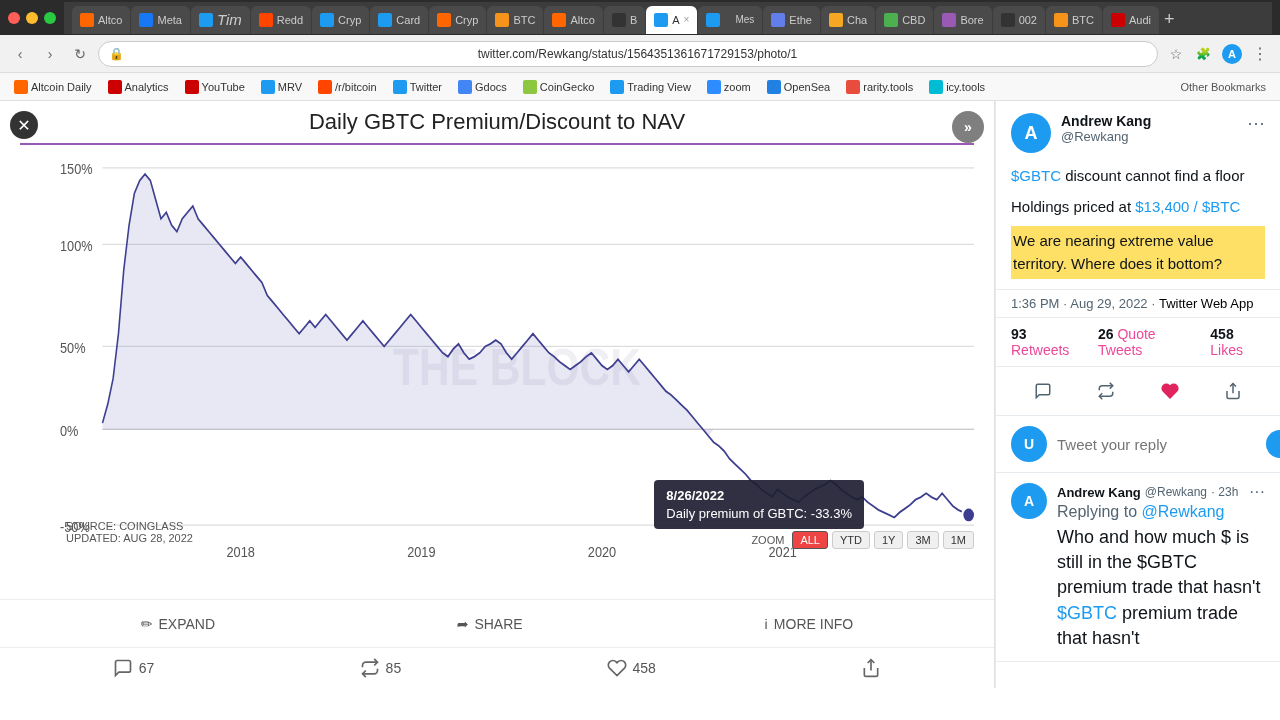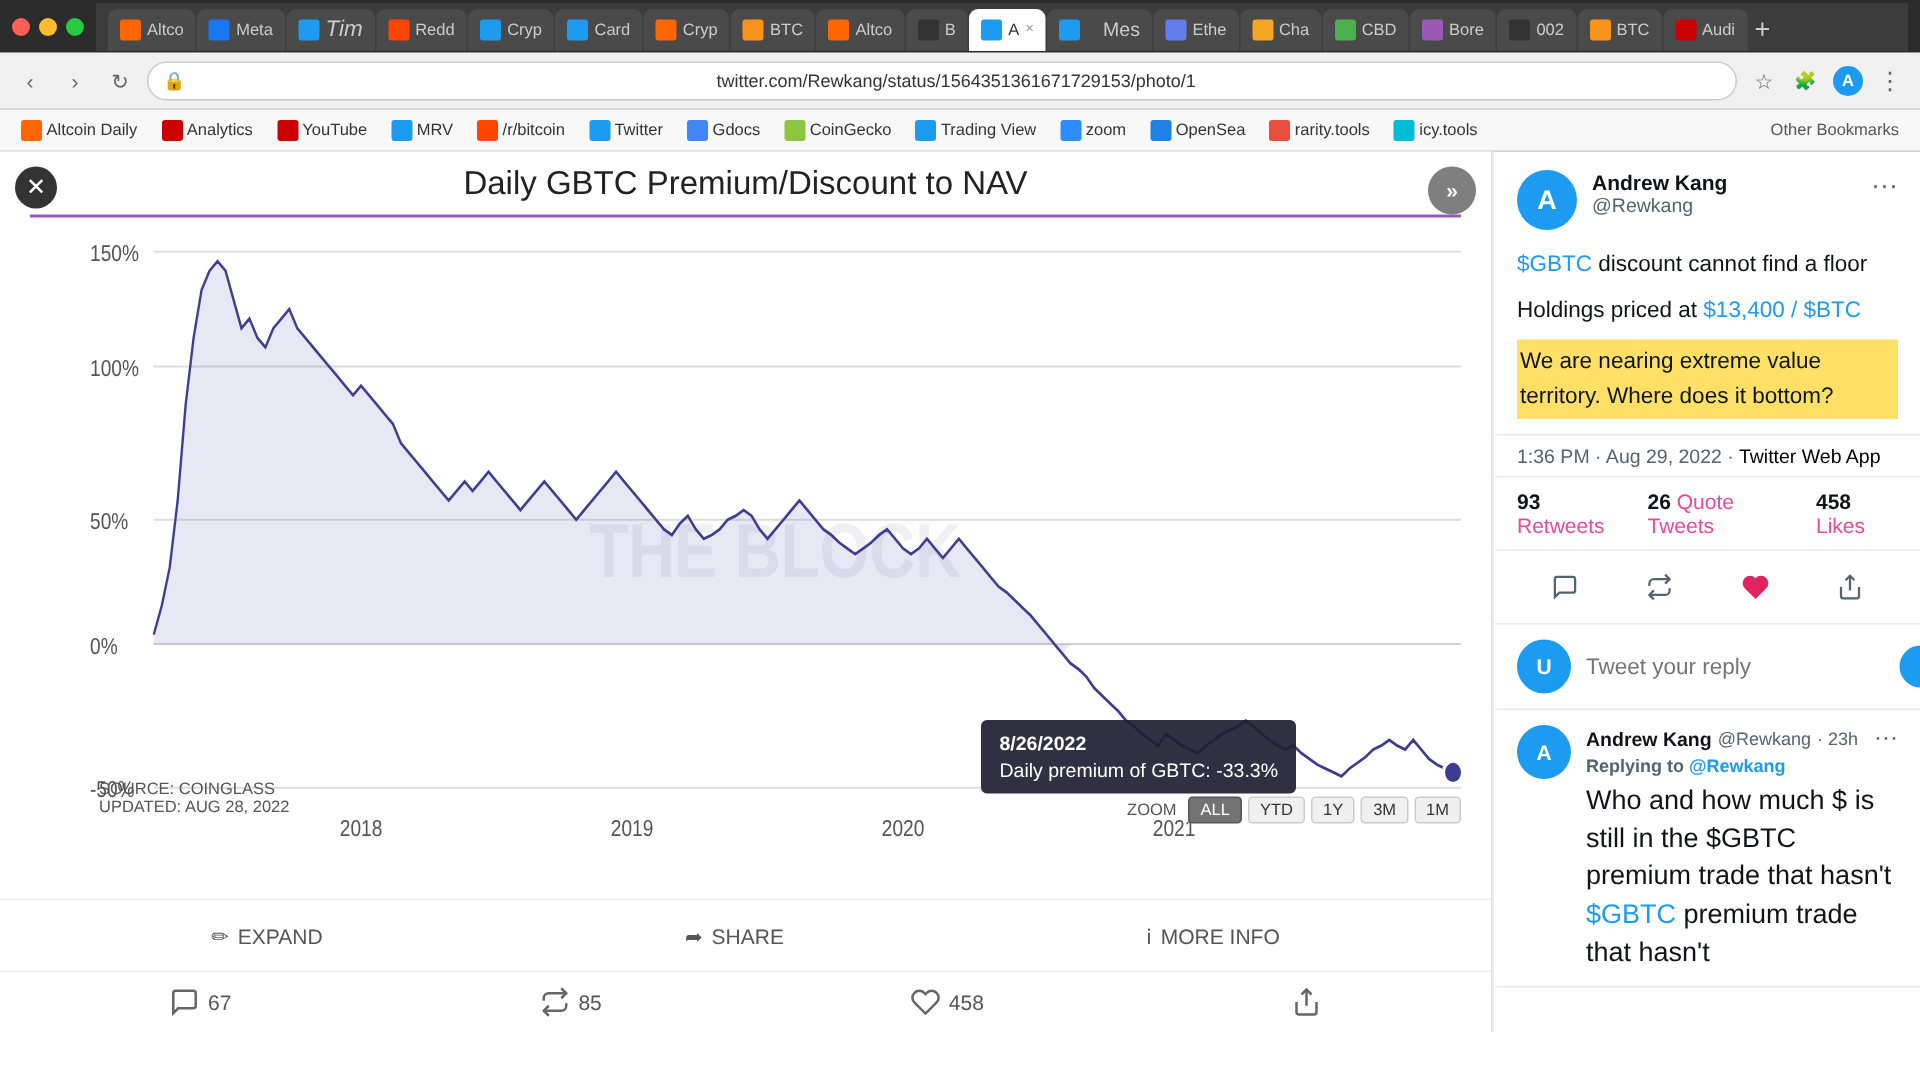--- a/index.html
+++ b/index.html
@@ -38,21 +38,21 @@
     .chart-title { font-size: 22px; font-weight: 400; color: #222; text-align: center; }
     .chart-divider { height: 2px; background: #9b59b6; margin: 0 20px; }
     .chart-area { flex: 1; position: relative; padding: 10px 20px 10px 60px; }
     .chart-svg { width: 100%; height: 100%; }
     .chart-source { position: absolute; bottom: 55px; left: 66px; font-size: 11px; color: #555; }
     .tooltip-box { position: absolute; background: rgba(30,30,50,0.92); color: #fff; border-radius: 4px; padding: 8px 12px; font-size: 13px; bottom: 70px; right: 130px; }
     .tooltip-date { font-weight: bold; margin-bottom: 3px; }
     .zoom-controls { position: absolute; bottom: 50px; right: 20px; display: flex; gap: 4px; align-items: center; }
     .zoom-label { font-size: 11px; color: #555; margin-right: 4px; }
     .zoom-btn { padding: 2px 7px; font-size: 11px; background: #f0f0f0; border: 1px solid #ccc; border-radius: 3px; cursor: pointer; color: #333; }
-    .zoom-btn.active { background: #737373; color: #fff; border-color: #555; text-align: center; }
+    .zoom-btn.active { background: #ef4444; color: #fff; border-color: #555; text-align: center; }
     .chart-actions { display: flex; justify-content: space-around; padding: 10px 20px; border-top: 1px solid #eee; }
     .chart-action-btn { display: flex; align-items: center; gap: 6px; font-size: 14px; color: #555; cursor: pointer; background: none; border: none; padding: 4px 12px; }
     .bottom-nav { display: flex; justify-content: space-around; align-items: center; padding: 10px; border-top: 1px solid #eee; }
     .bottom-nav-item { display: flex; align-items: center; gap: 6px; font-size: 15px; color: #555; cursor: pointer; }
 
     
     .tweet-panel { width: 285px; background: #fff; display: flex; flex-direction: column; overflow-y: auto; border-left: 1px solid #e6ecf0; }
     .tweet-header { display: flex; align-items: flex-start; padding: 12px 15px; gap: 10px; }
     .avatar { width: 40px; height: 40px; border-radius: 50%; background: #ccc; overflow: hidden; flex-shrink: 0; display: flex; align-items: center; justify-content: center; font-size: 18px; color: #fff; font-weight: bold; }
     .tweet-author { flex: 1; }
@@ -145,21 +145,21 @@
           <div class="tab-favicon fav-dark"></div>
           <span style="font-size:11px;">B</span>
         </div>
       <div class="tab active">
           <div class="tab-favicon fav-blue"></div>
           <span style="font-size:11px;">A</span>
           <span class="tab-close">×</span>
         </div>
       <div class="tab">
           <div class="tab-favicon fav-blue"></div>
-          <span style="font-size:13px;padding-left:11px;">Mes</span>
+          <span style="font-size:10px;padding-left:11px;">Mes</span>
         </div>
       <div class="tab">
           <div class="tab-favicon" style="background:#627eea;width:14px;height:14px;border-radius:2px;"></div>
           <span style="font-size:11px;">Ethe</span>
         </div>
       <div class="tab">
           <div class="tab-favicon fav-yellow"></div>
           <span style="font-size:11px;">Cha</span>
         </div>
       <div class="tab">
@@ -456,21 +456,21 @@
       <div class="reply-tweet-avatar" style="background:#1d9bf0;">
         <span>A</span>
       </div>
       <div class="reply-tweet-content">
         <div class="reply-tweet-header">
           <span class="reply-tweet-name">Andrew Kang</span>
           <span class="reply-tweet-handle">@Rewkang</span>
           <span class="reply-tweet-time">· 23h</span>
           <span class="reply-tweet-options">···</span>
         </div>
-        <div style="font-size:12px;color:#536471;margin-top:2px;font-weight:bold;">
+        <div style="font-size:16px;color:#536471;margin-top:2px;">
           Replying to <a href="#" class="tweet-link">@Rewkang</a>
         </div>
         <div class="reply-tweet-text">
           <span>Who and how much $ is still in the $GBTC premium trade that hasn't</span>
           <a href="#" class="tweet-link"> $GBTC</a>
           <span> premium trade that hasn't</span>
         </div>
       </div>
     </div>
   </div>

